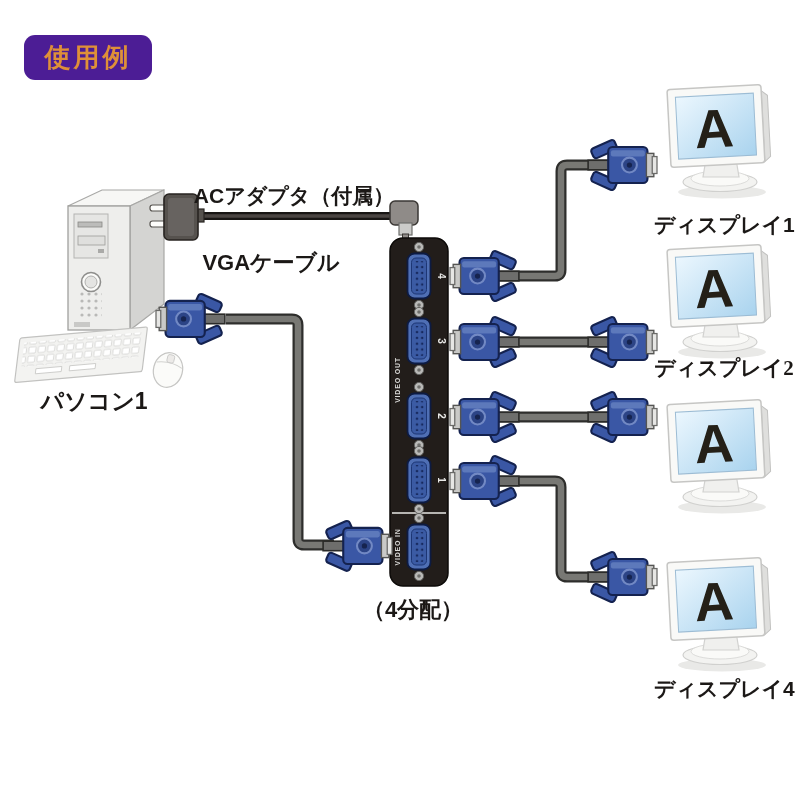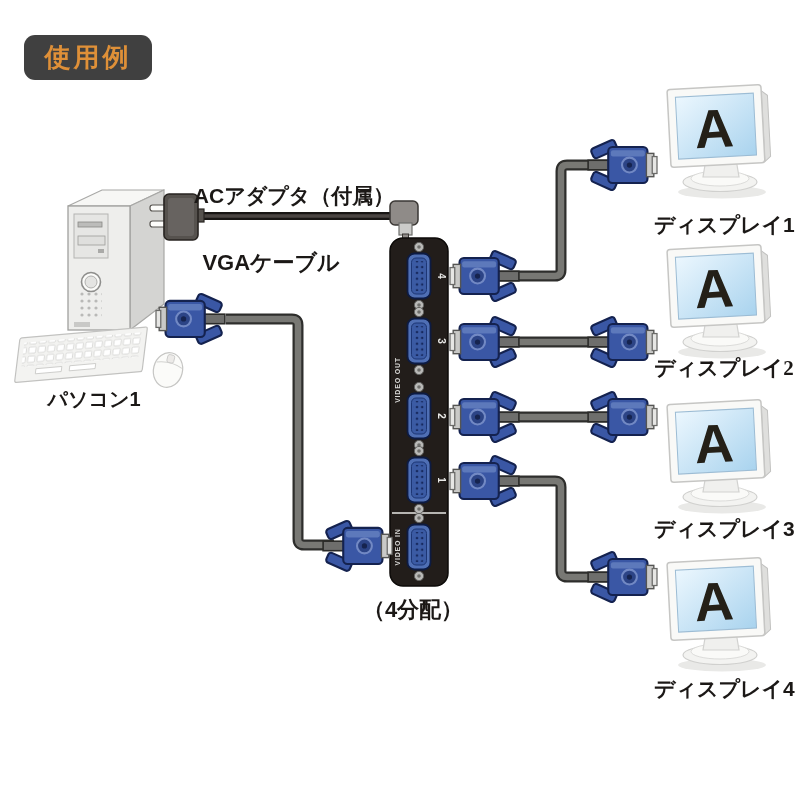--- a/index.html
+++ b/index.html
@@ -3,31 +3,31 @@
 <meta charset="utf-8">
 <style>
   html,body{margin:0;padding:0;background:#ffffff;}
   #stage{
     position:relative;width:800px;height:800px;background:#ffffff;overflow:hidden;
     font-family:"Liberation Sans","DejaVu Sans",sans-serif;
   }
   #scene{position:absolute;left:0;top:0;}
   .badge{
     position:absolute;left:24px;top:35px;width:128px;height:45px;
-    background:#404040;border-radius:11px;color:#df9038;
+    background:#4c1d95;border-radius:11px;color:#df9038;
     font-size:26px;font-weight:bold;letter-spacing:3px;
     display:flex;align-items:center;justify-content:center;
   }
   .jp{
     position:absolute;color:#1b1816;font-weight:bold;text-align:center;
     line-height:1.22;white-space:nowrap;
   }
   .fs21{font-size:21px;}
   .fs22{font-size:22px;text-align:center;}
-  .fs23{font-size:20px;}
+  .fs23{font-size:23px;}
   .cable-outer{fill:none;stroke:#2e2e2c;stroke-width:11;stroke-linejoin:round;}
   .cable-inner{fill:none;stroke:#787874;stroke-width:6.5;stroke-linejoin:round;}
   .accable-outer{fill:none;stroke:#181614;stroke-width:8;stroke-linejoin:round;}
   .accable-inner{fill:none;stroke:#4a4542;stroke-width:3.5;stroke-linejoin:round;}
   .devtext{font-family:"Liberation Sans","DejaVu Sans",sans-serif;font-size:7px;
     font-weight:bold;letter-spacing:.8px;fill:#d9d9d7;text-anchor:middle;}
   .portnum{font-family:"Liberation Sans","DejaVu Sans",sans-serif;font-size:10px;
     font-weight:bold;fill:#e8e8e6;text-anchor:middle;}
   .screen-letter{font-family:"Liberation Sans","DejaVu Sans",sans-serif;font-size:54px;
     font-weight:bold;fill:#242018;text-anchor:middle;}
@@ -216,16 +216,15 @@
   </div>
 
   <div class="jp fs23" style="left:38px;top:387px;width:112px;">パソコン1</div>
 
   <div class="jp fs22" style="left:346px;top:597px;width:134px;">
     <div>（4分配）</div>
   </div>
 
   <div class="jp fs21" style="left:654px;top:212px;width:140px;">ディスプレイ1</div>
   <div class="jp fs21" style="left:654px;top:356px;width:140px;font-family:Liberation Serif, serif;">ディスプレイ2</div>
-  <div class="jp fs21" style="left:654px;top:516px;width:140px;">ディスプレイ3</div>
   <div class="jp fs21" style="left:654px;top:676px;width:140px;">ディスプレイ4</div>
 
 </div>
 
 </body></html>

